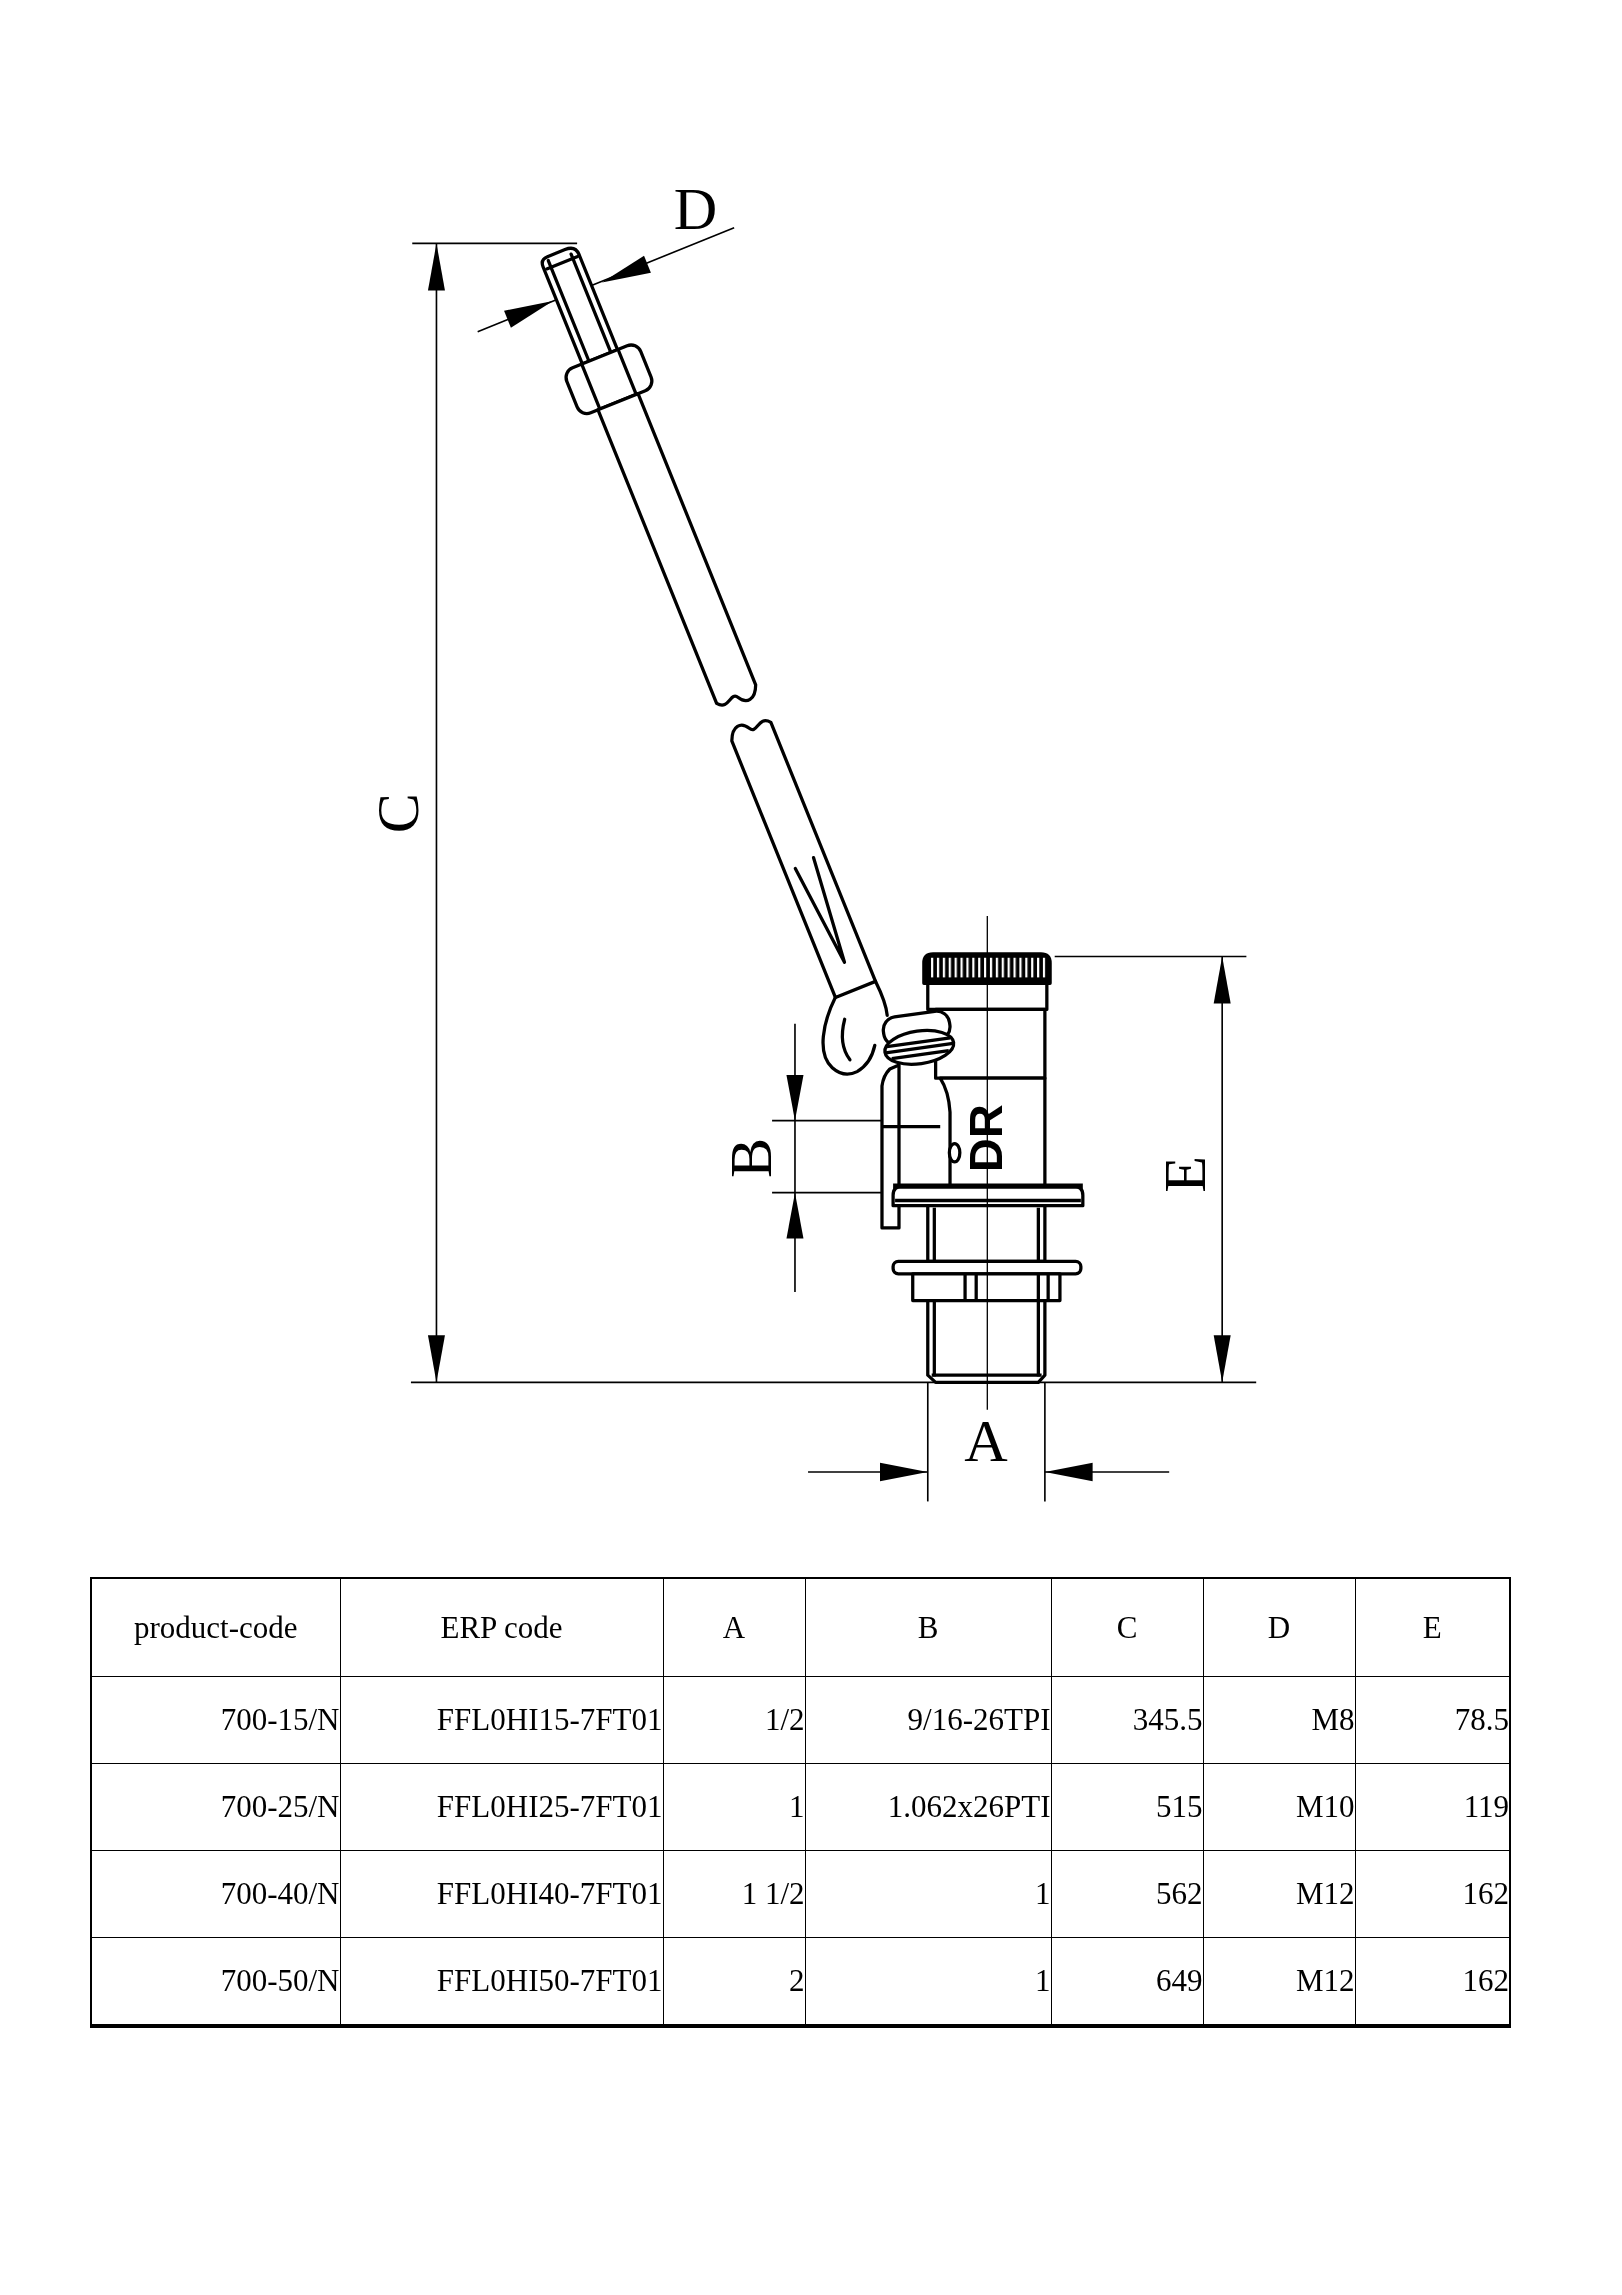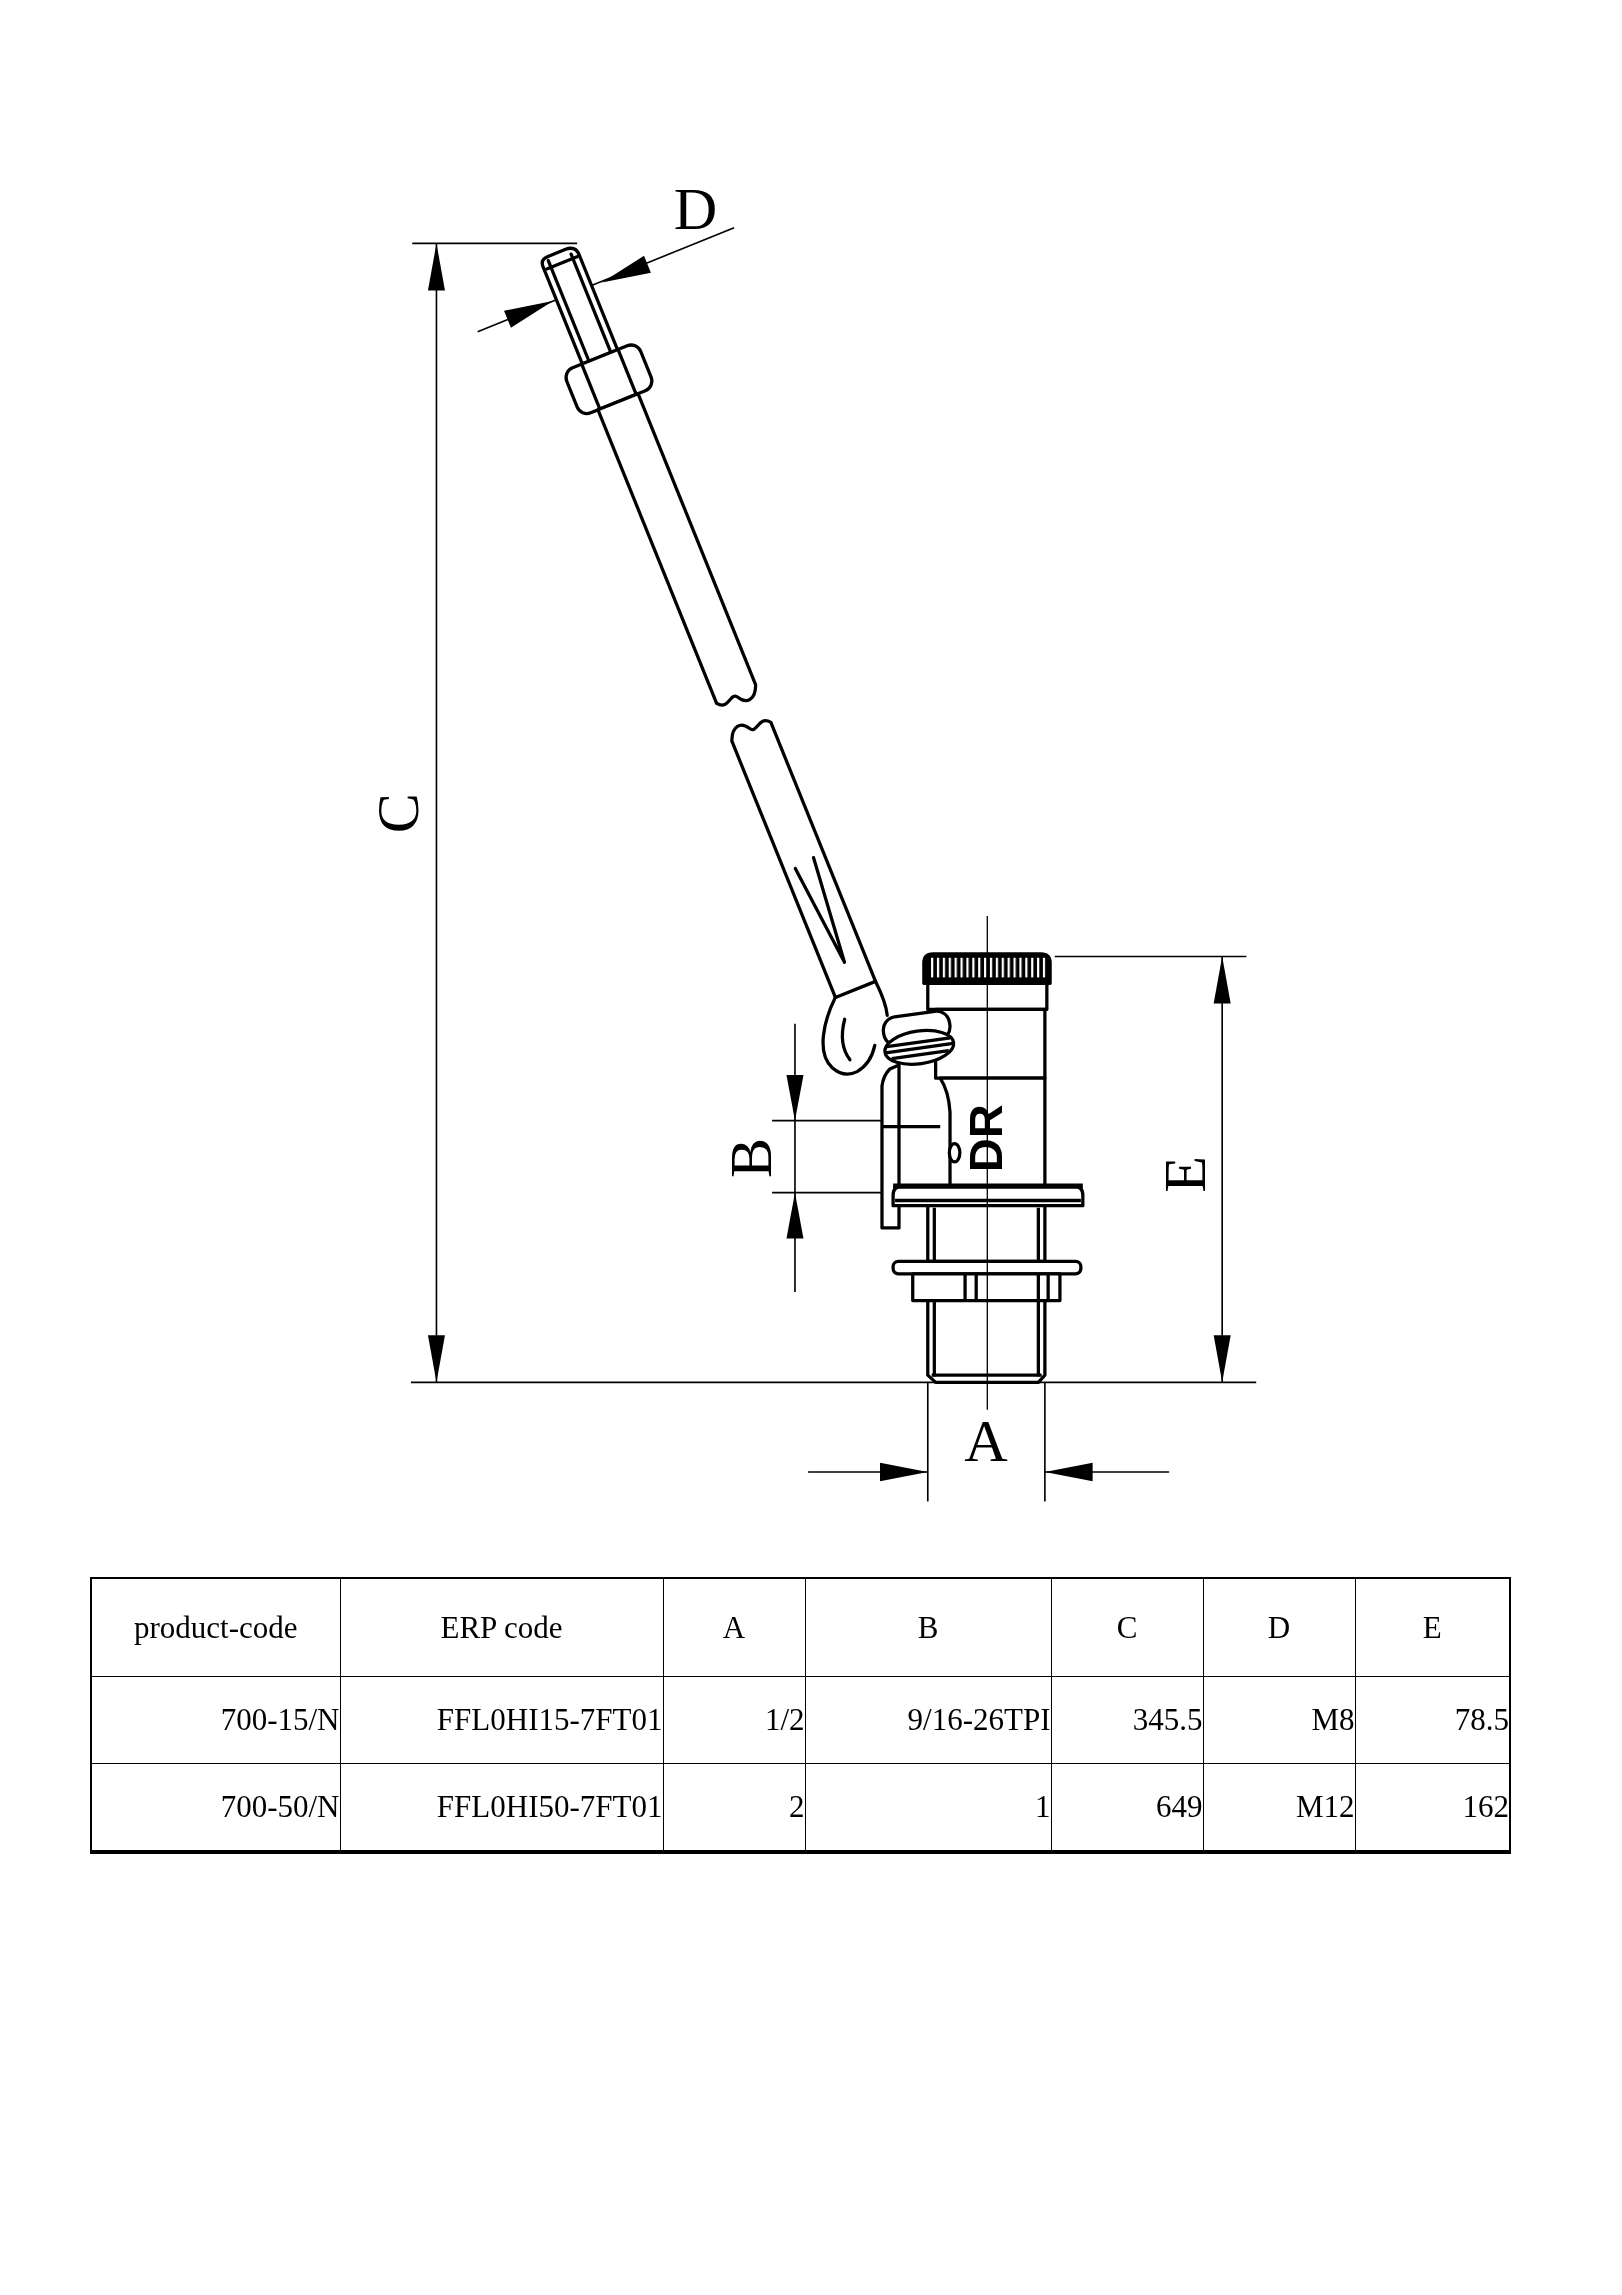--- a/index.html
+++ b/index.html
@@ -192,20 +192,38 @@
     <tbody>
       <tr>
         <td>700-15/N</td>
         <td>FFL0HI15-7FT01</td>
         <td>1/2</td>
         <td>9/16-26TPI</td>
         <td>345.5</td>
         <td>M8</td>
         <td>78.5</td>
       </tr>
+      <tr>
+        <td>700-25/N</td>
+        <td>FFL0HI25-7FT01</td>
+        <td>1</td>
+        <td>1.062x26PTI</td>
+        <td>515</td>
+        <td>M10</td>
+        <td>119</td>
+      </tr>
+      <tr>
+        <td>700-40/N</td>
+        <td>FFL0HI40-7FT01</td>
+        <td>1 1/2</td>
+        <td>1</td>
+        <td>562</td>
+        <td>M12</td>
+        <td>162</td>
+      </tr>
       <tr class="last-row">
         <td>700-50/N</td>
         <td>FFL0HI50-7FT01</td>
         <td>2</td>
         <td>1</td>
         <td>649</td>
         <td>M12</td>
         <td>162</td>
       </tr>
     </tbody>

